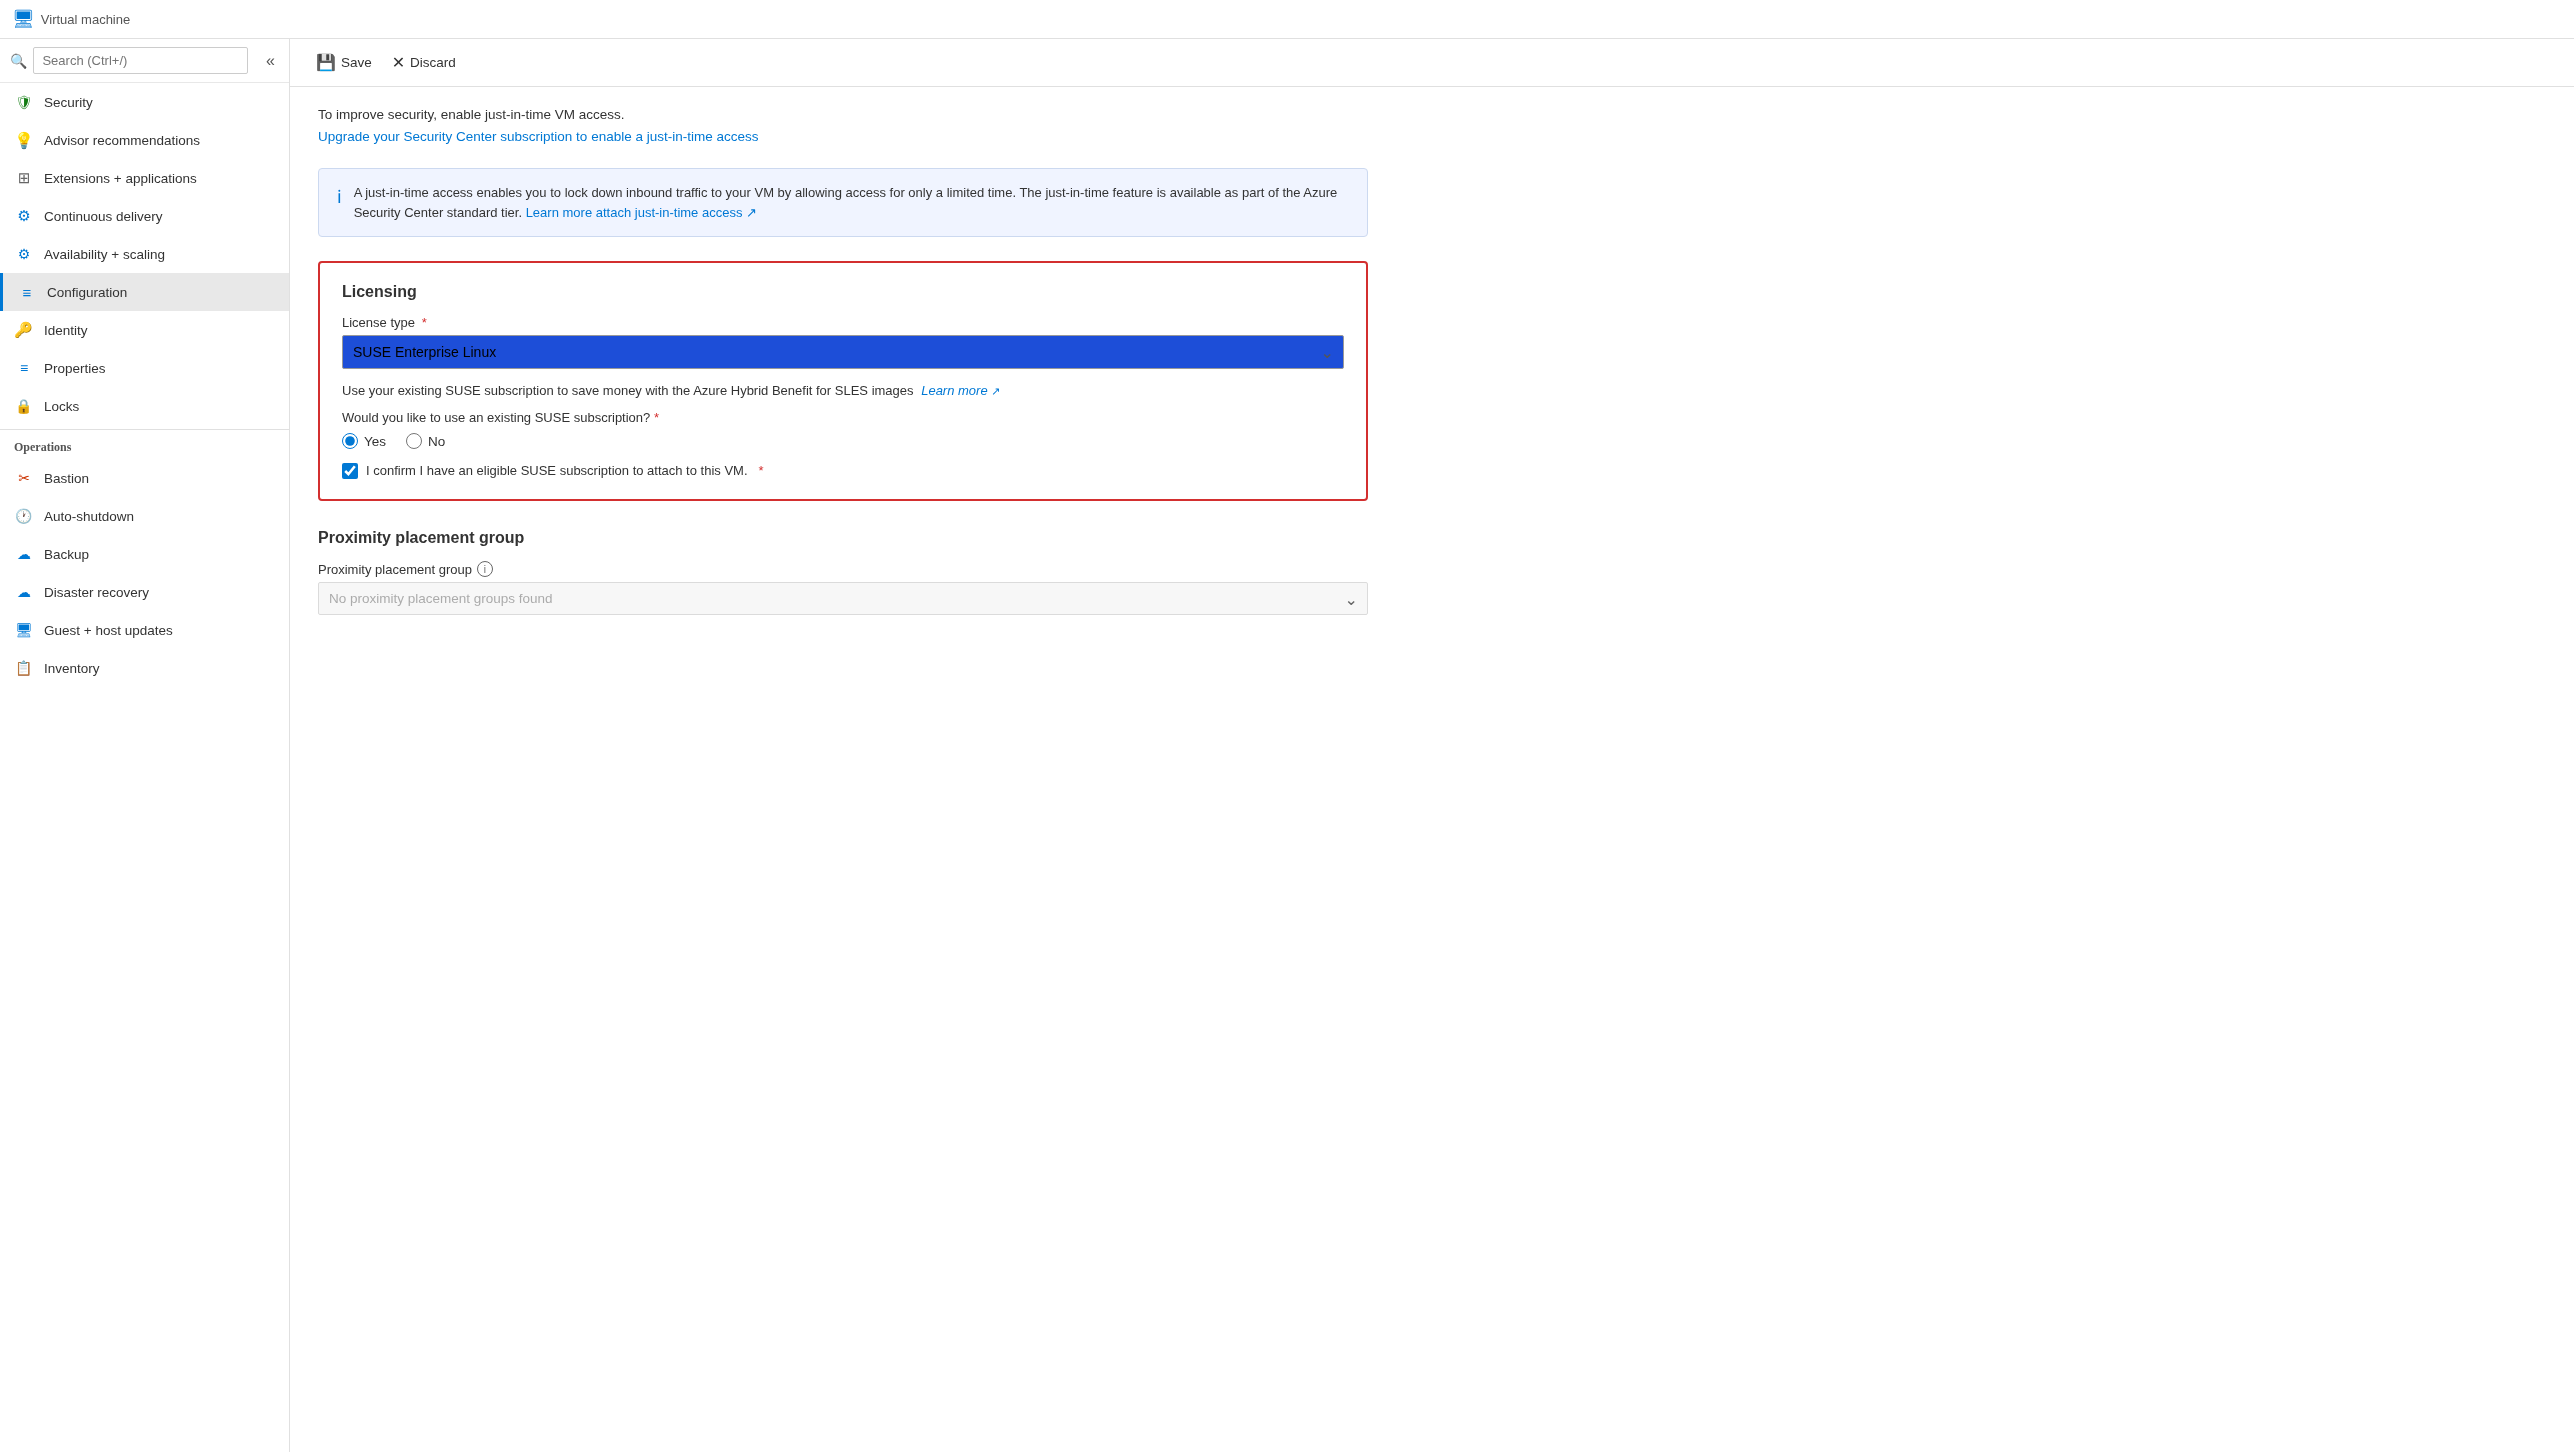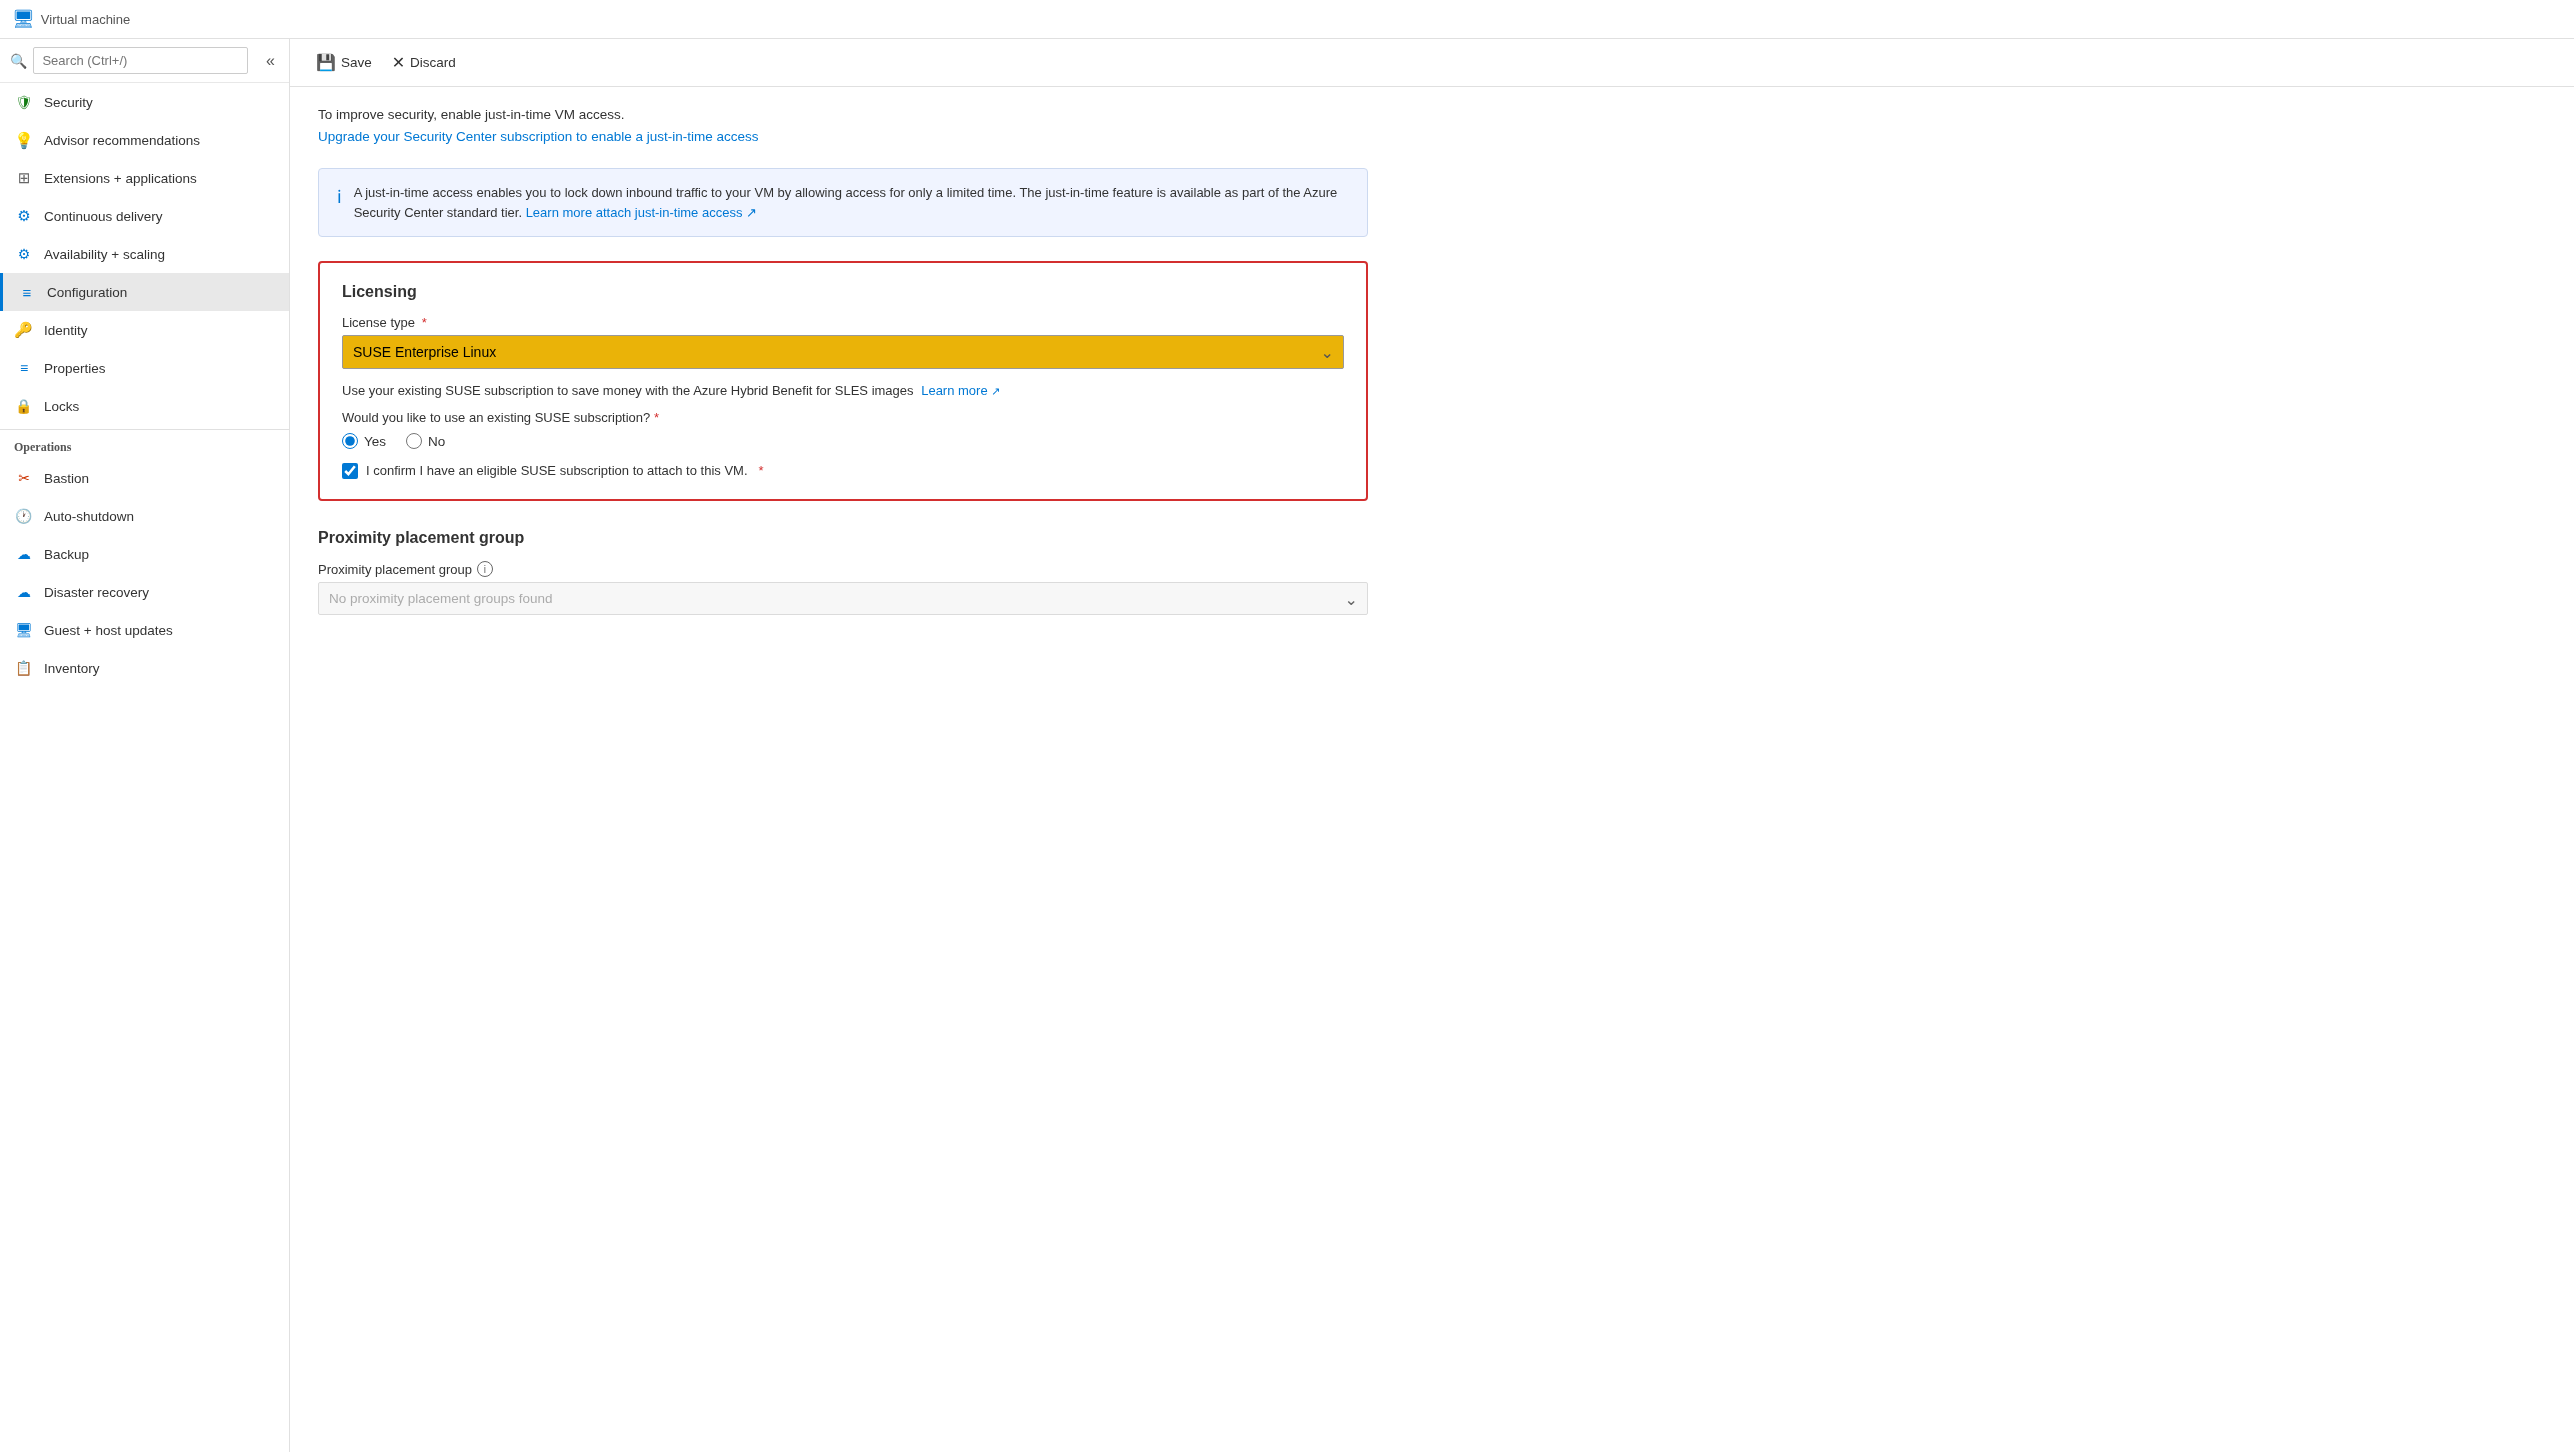--- a/index.html
+++ b/index.html
@@ -73,28 +73,28 @@
       margin-bottom: 28px; max-width: 1050px;
     }
     .section-title { font-size: 16px; font-weight: 600; margin-bottom: 14px; }
     .field-label { font-size: 13px; color: #333; margin-bottom: 5px; }
     .field-label .required { color: #d32f2f; margin-left: 3px; }
     .select-wrapper {
       position: relative; margin-bottom: 14px;
     }
     .select-wrapper select {
       width: 100%; padding: 8px 36px 8px 10px; border: 1px solid #999; border-radius: 2px;
-      font-size: 14px; appearance: none; background: #eab308; cursor: pointer; outline: none;
+      font-size: 14px; appearance: none; background: #1d4ed8; cursor: pointer; outline: none;
     }
     .select-wrapper .chevron {
       position: absolute; right: 10px; top: 50%; transform: translateY(-50%);
       pointer-events: none; color: #555; font-size: 16px;
     }
     .suse-desc { font-size: 13px; color: #333; margin-bottom: 12px; }
-    .suse-desc .learn-more { color: #0078d4; text-decoration: none; margin-left: 4px; }
+    .suse-desc .learn-more { color: #0078d4; text-decoration: none; margin-left: 4px; font-style: italic; }
     .radio-group-label { font-size: 13px; margin-bottom: 8px; }
     .radio-group-label .required { color: #d32f2f; }
     .radio-group { display: flex; gap: 20px; margin-bottom: 14px; align-items: flex-start; }
     .radio-option { display: flex; align-items: center; gap: 6px; cursor: pointer; font-size: 13.5px; }
     .radio-option input[type="radio"] { accent-color: #0078d4; width: 16px; height: 16px; cursor: pointer; }
     .checkbox-row { display: flex; align-items: flex-start; gap: 8px; font-size: 13px; }
     .checkbox-row input[type="checkbox"] { accent-color: #0078d4; width: 16px; height: 16px; cursor: pointer; }
     .checkbox-row .required { color: #d32f2f; margin-left: 3px; }
 
     

